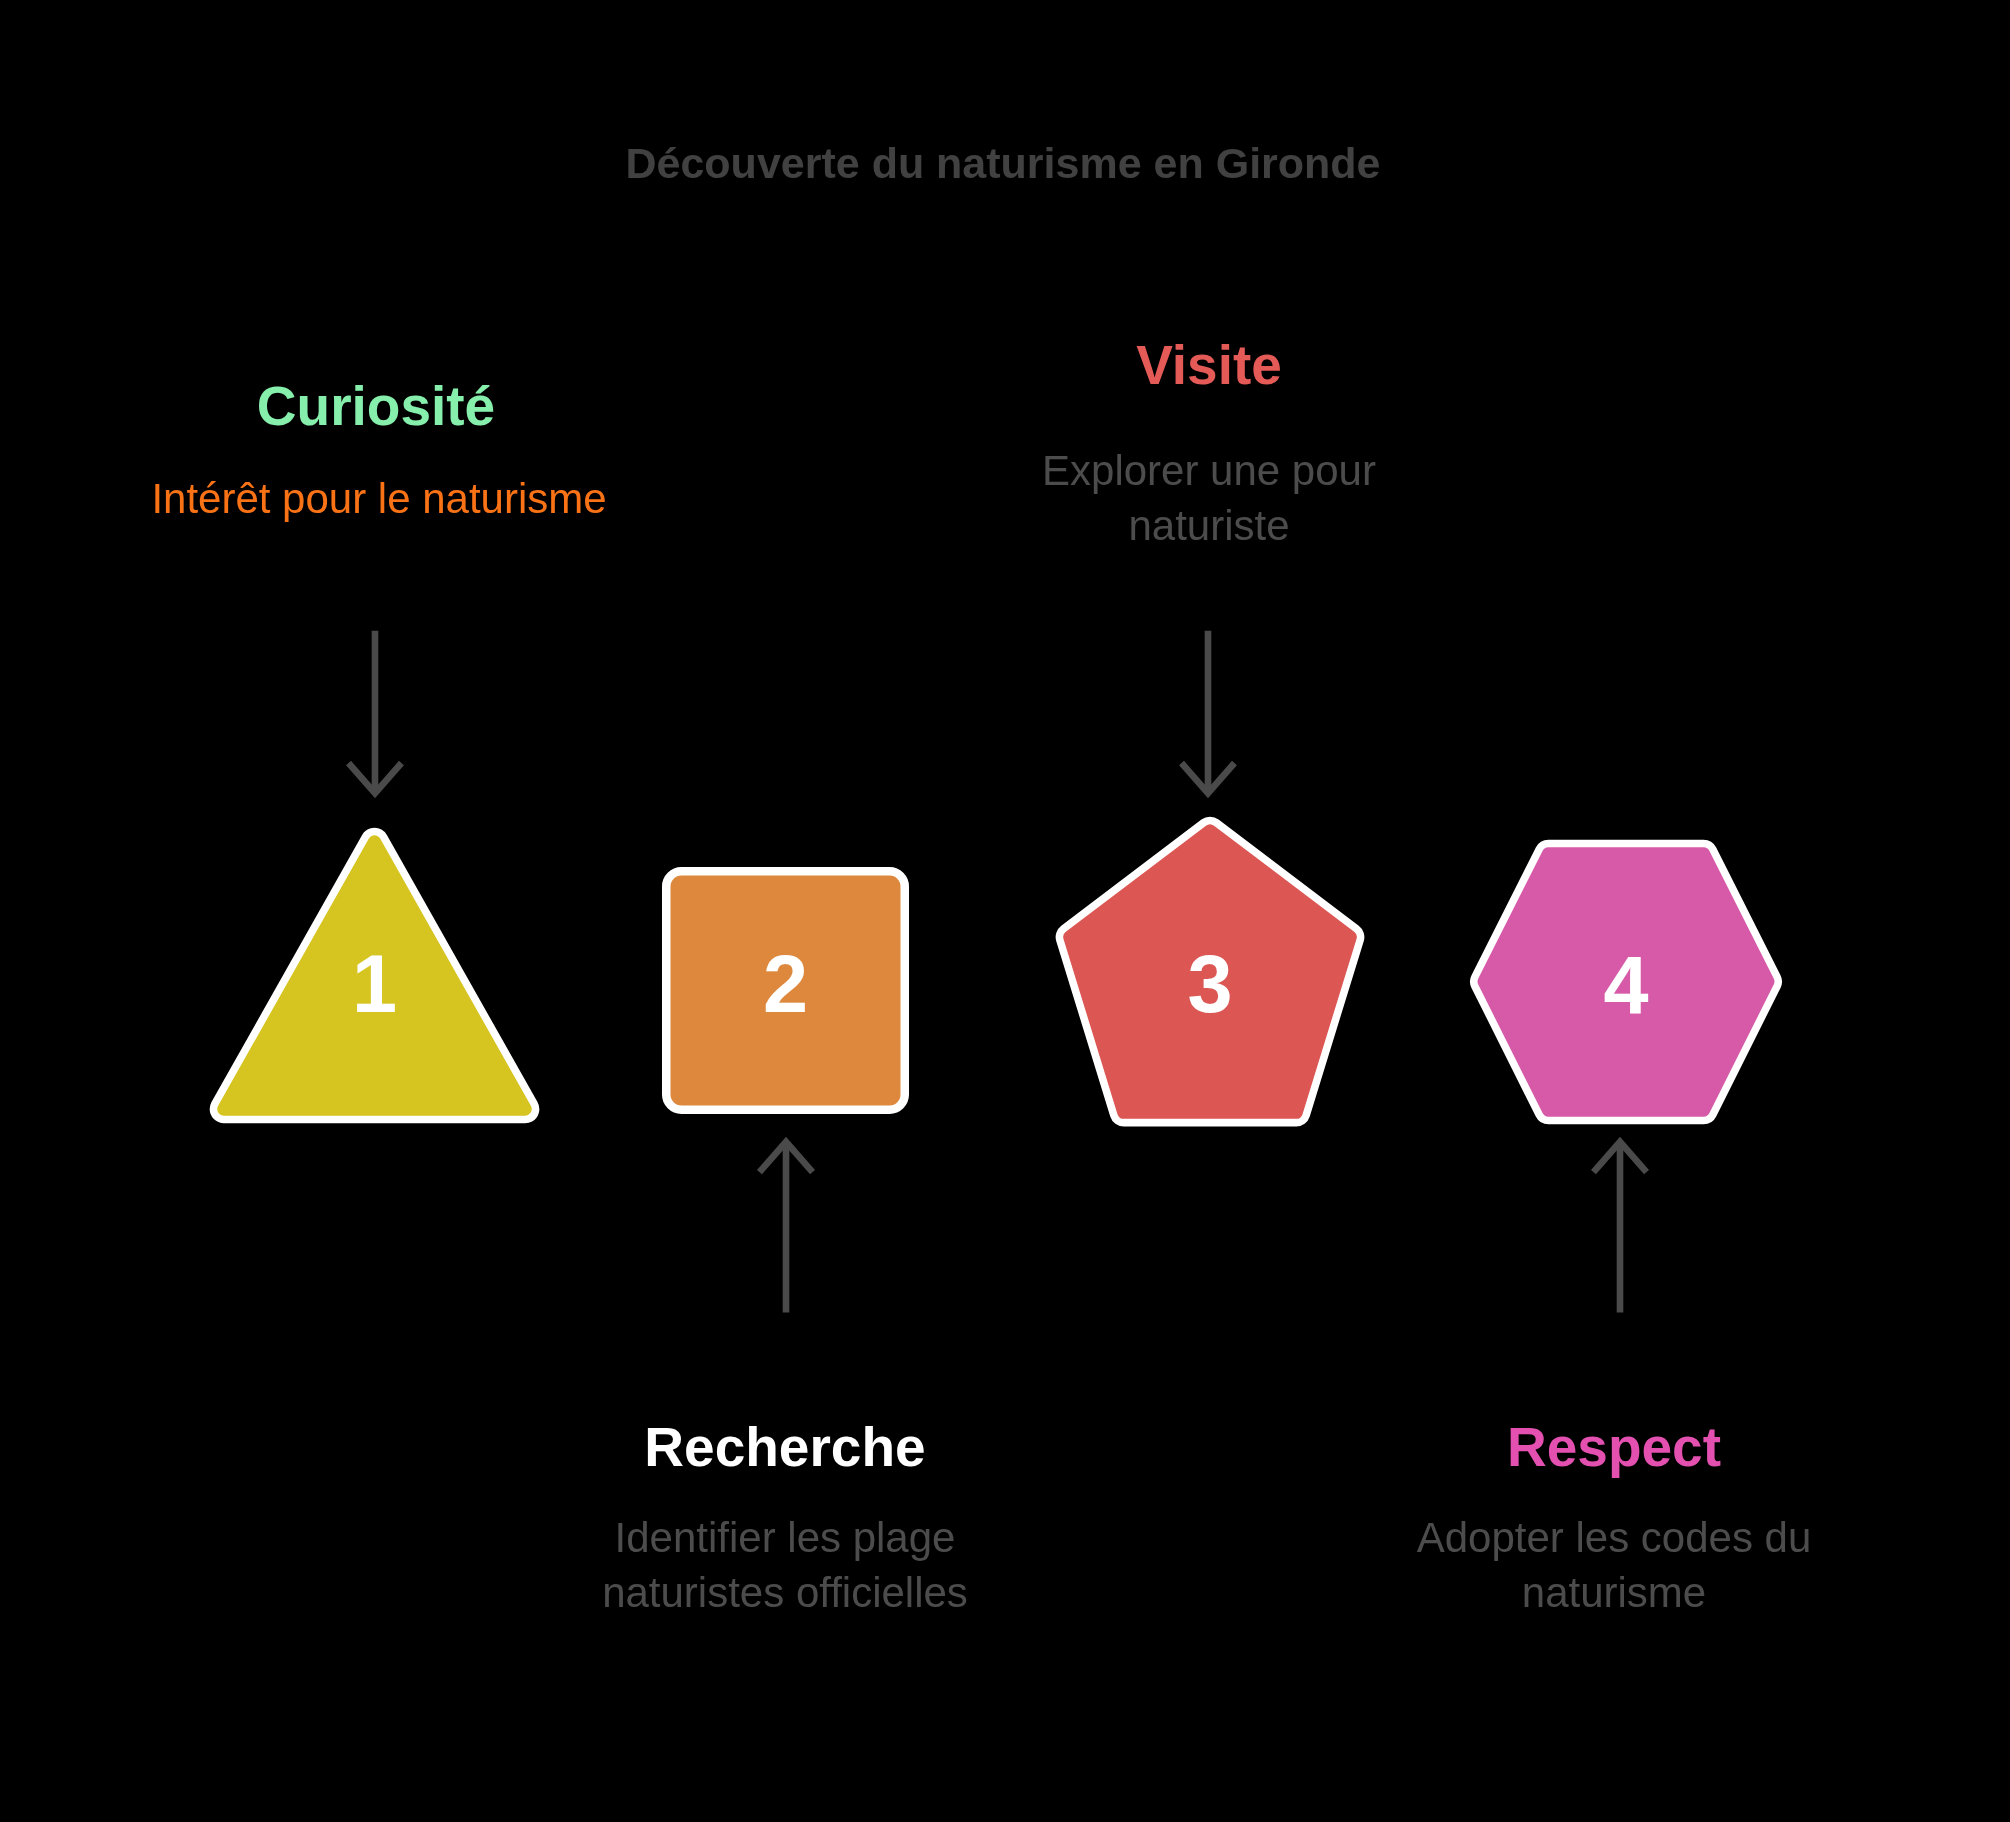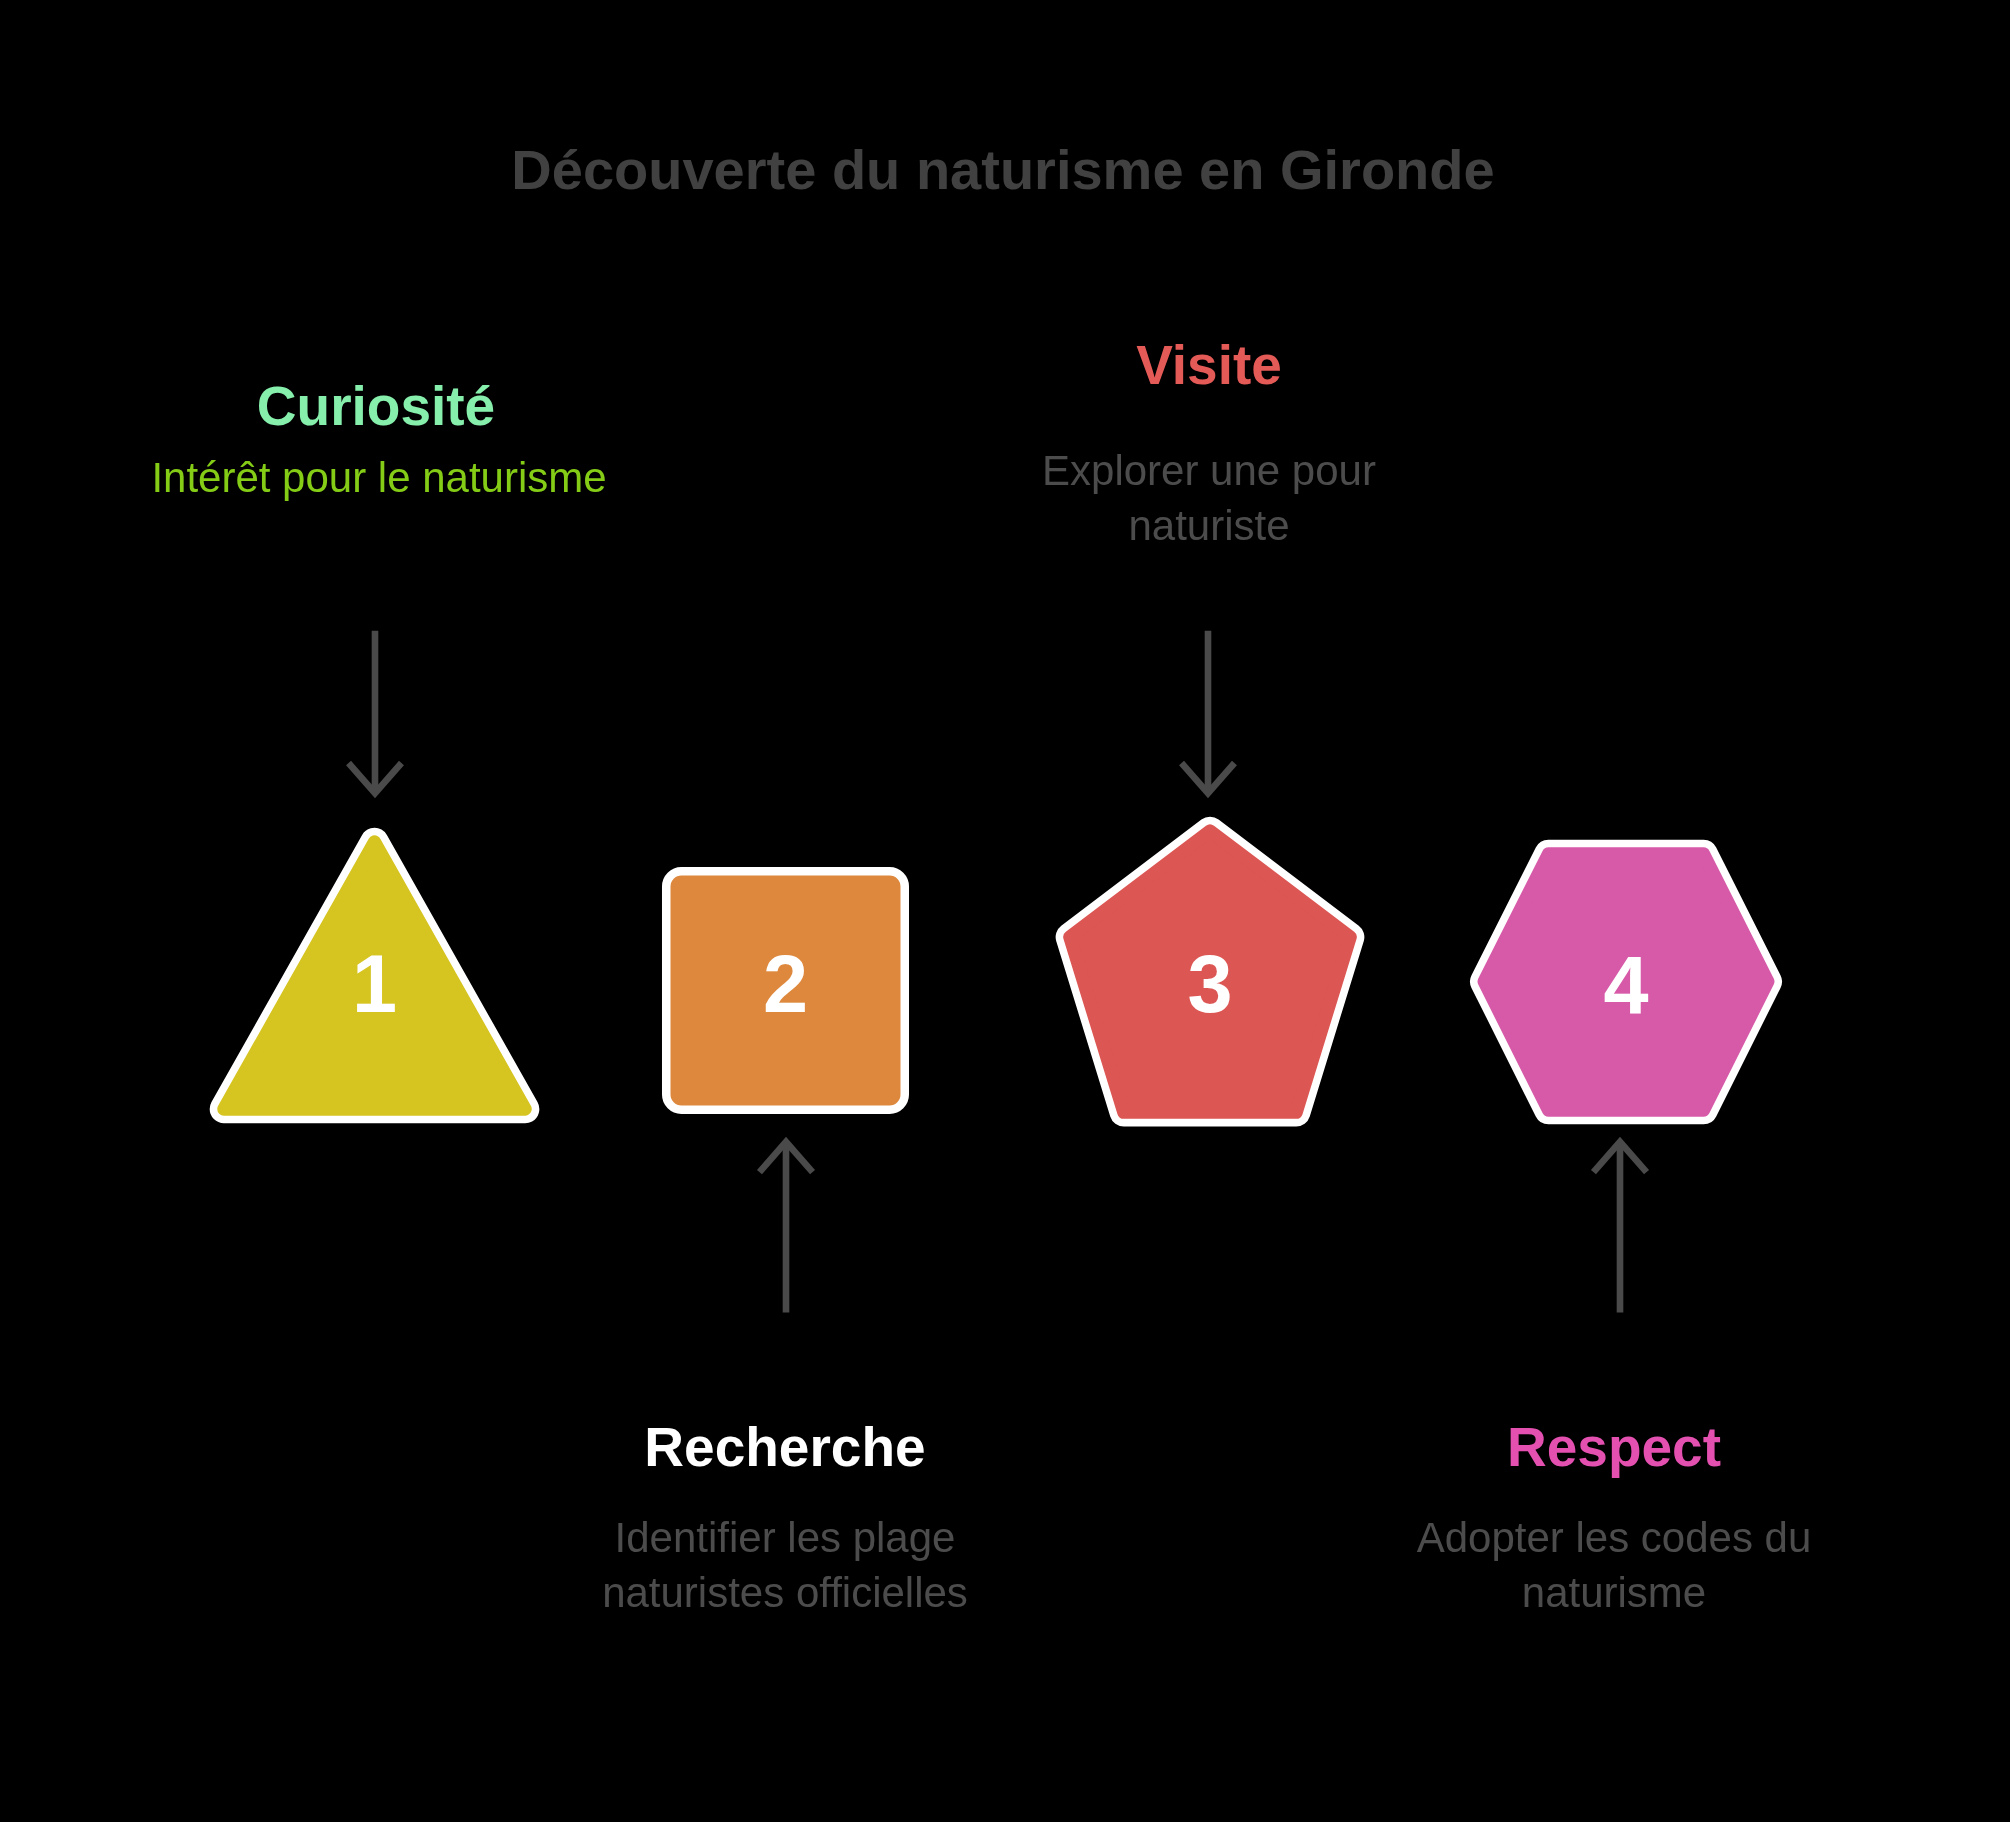--- a/index.html
+++ b/index.html
@@ -7,21 +7,21 @@
     position: relative;
     width: 2010px;
     height: 1823px;
     overflow: hidden;
     font-family: "Liberation Sans", sans-serif;
     background: #000;
   }
   .title {
     position: absolute;
     transform: translateX(-50%);
-    font-size: 56px;
+    font-size: 43px;
     font-weight: 700;
     line-height: 1;
     white-space: nowrap;
   }
   .step-label {
     position: absolute;
     transform: translateX(-50%);
     font-size: 55px;
     font-weight: 700;
     line-height: 1;
@@ -48,21 +48,21 @@
   .arrow { position: absolute; }
 </style>
 </head>
 <body>
 
 <div class="canvas" style="background: rgb(0, 0, 0);">
 
   <div class="title" style="left: 1003px; top: 142px; color: rgb(65, 65, 65);">Découverte du naturisme en Gironde</div>
 
   <div class="step-label" style="left: 376px; top: 379px; color: #86efac;">Curiosité</div>
-  <div class="step-desc" style="left: 379px; top: 450px; width: 530px; color: #84cc16;">Intérêt pour le naturisme</div>
+  <div class="step-desc" style="left: 379px; top: 471px; width: 530px; color: #f97316;">Intérêt pour le naturisme</div>
   <div class="arrow" style="left:337px; top:625px;">
     <svg width="76" height="189" viewBox="0 0 80 200">
       <line x1="40" y1="6" x2="40" y2="174" stroke-width="7" fill="none" stroke="#4a4a4a"></line>
       <polyline points="12,146 40,178 68,146" fill="none" stroke-width="7" stroke="#4a4a4a"></polyline>
     </svg>
   </div>
   <div class="shape" style="left:204px; top:822px; width:341px; height:307px;">
     <svg width="341" height="307" viewBox="0 0 360 324">
       <path d="M 180 21 L 339 303 L 21 303 Z" stroke-width="30" stroke-linejoin="round" fill="#ffffff" stroke="#ffffff"></path>
       <path d="M 180 21 L 339 303 L 21 303 Z" stroke-width="14" stroke-linejoin="round" fill="#d6c420" stroke="#d6c420"></path>

